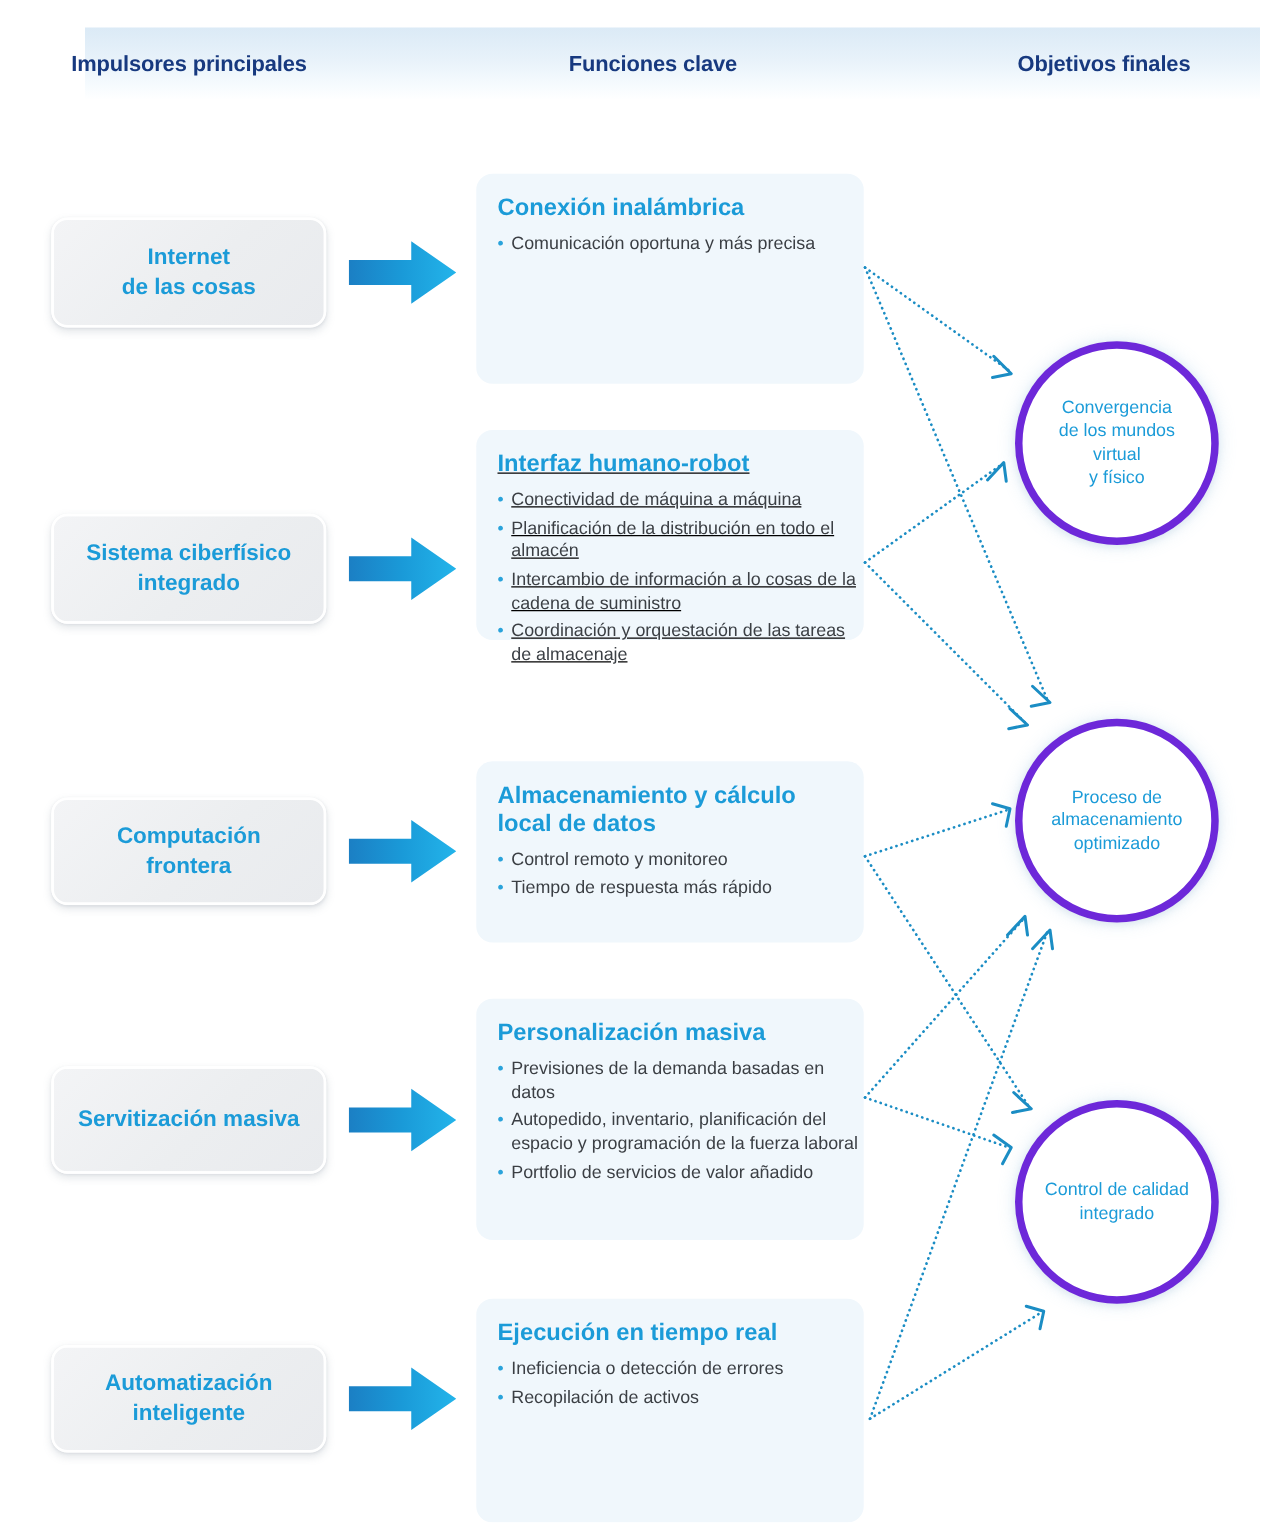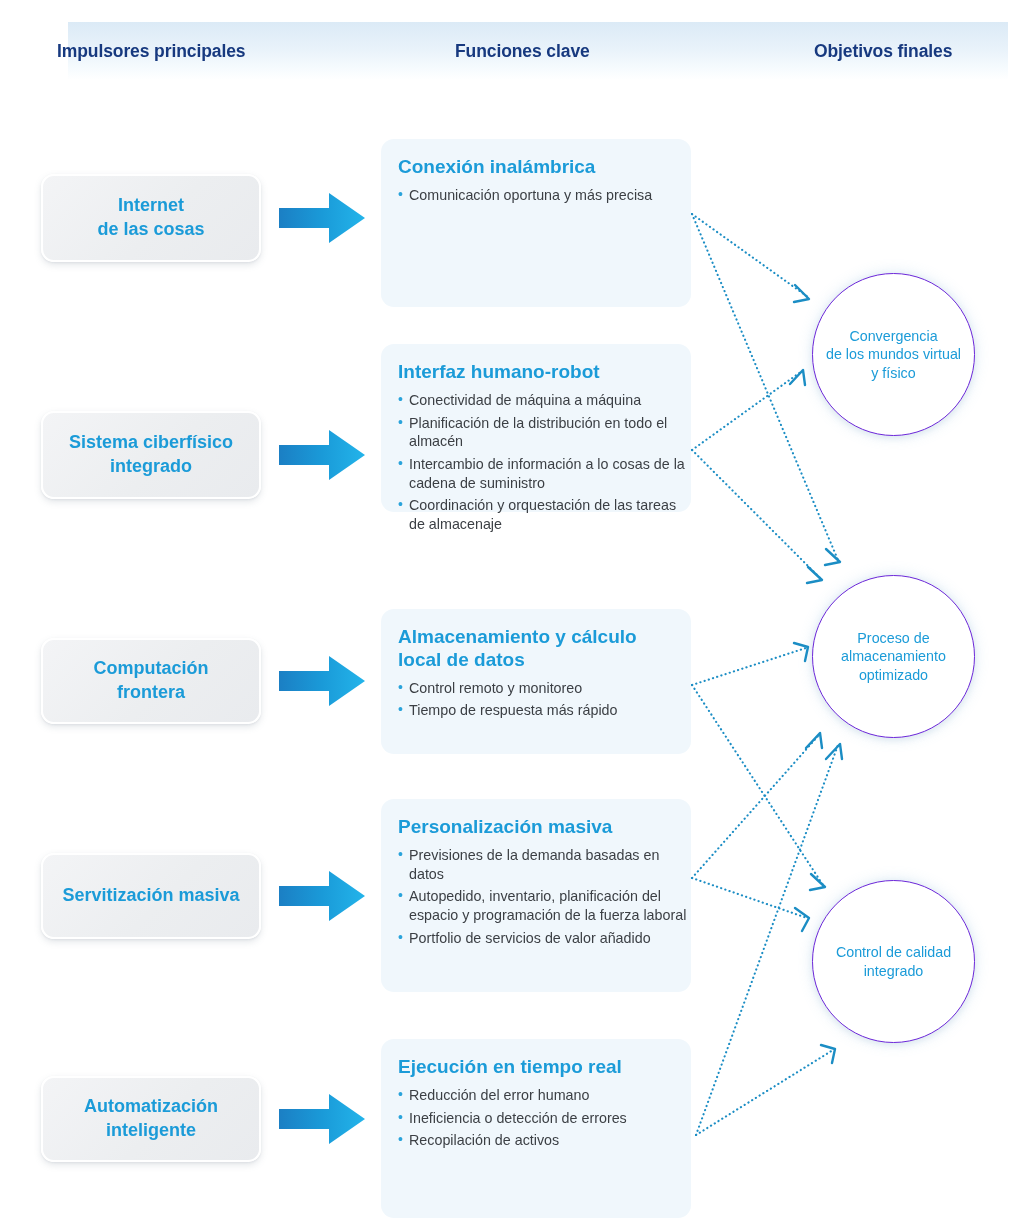--- a/index.html
+++ b/index.html
@@ -112,21 +112,21 @@
   }
 
   
   .goal-circle {
     position: absolute;
     left: 812px;
     width: 163px;
     height: 163px;
     border-radius: 50%;
     background: #ffffff;
-    border: 1px solid #6d28d9;
+    border: 6px solid #6d28d9;
     box-shadow: 0 0 14px rgba(140,190,225,0.30), 0 2px 6px rgba(150,170,190,0.18);
     display: flex;
     align-items: center;
     justify-content: center;
     box-sizing: border-box;
   }
   .goal-label {
     font-size: 14.3px;
     color: #1b9bd8;
     text-align: center;
@@ -199,21 +199,21 @@
     <path d="M0,17 L50,17 L50,2 L86,27 L50,52 L50,37 L0,37 Z" fill="url(#ag1)"></path>
   </svg>
 
   <div class="feature-box" style="top:139px;height:168px;">
     <div class="feature-title">Conexión inalámbrica</div>
     <ul class="feature-list">
       <li>Comunicación oportuna y más precisa</li>
     </ul>
   </div>
 
-  <div class="feature-box" style="top:344px;height:168px;">
+  <div class="feature-box" style="top:344px;height:168px;text-decoration:underline;">
     <div class="feature-title">Interfaz humano-robot</div>
     <ul class="feature-list">
       <li>Conectividad de máquina a máquina</li>
       <li>Planificación de la distribución en todo el almacén</li>
       <li>Intercambio de información a lo cosas de la cadena de suministro</li>
       <li>Coordinación y orquestación de las tareas de almacenaje</li>
     </ul>
   </div>
 
   <div class="feature-box" style="top:609px;height:145px;">
@@ -230,21 +230,20 @@
     <ul class="feature-list">
       <li>Previsiones de la demanda basadas en datos</li>
       <li>Autopedido, inventario, planificación del espacio y programación de la fuerza laboral</li>
       <li>Portfolio de servicios de valor añadido</li>
     </ul>
   </div>
 
   <div class="feature-box" style="top:1039px;height:179px;">
     <div class="feature-title">Ejecución en tiempo real</div>
     <ul class="feature-list">
-      <li>Reducción del error humano</li>
       <li>Ineficiencia o detección de errores</li>
       <li>Recopilación de activos</li>
     </ul>
   </div>
 
   <div class="goal-circle" style="top:273px;">
     <div class="goal-label">Convergencia
 de los mundos virtual
 y físico</div>
   </div>

